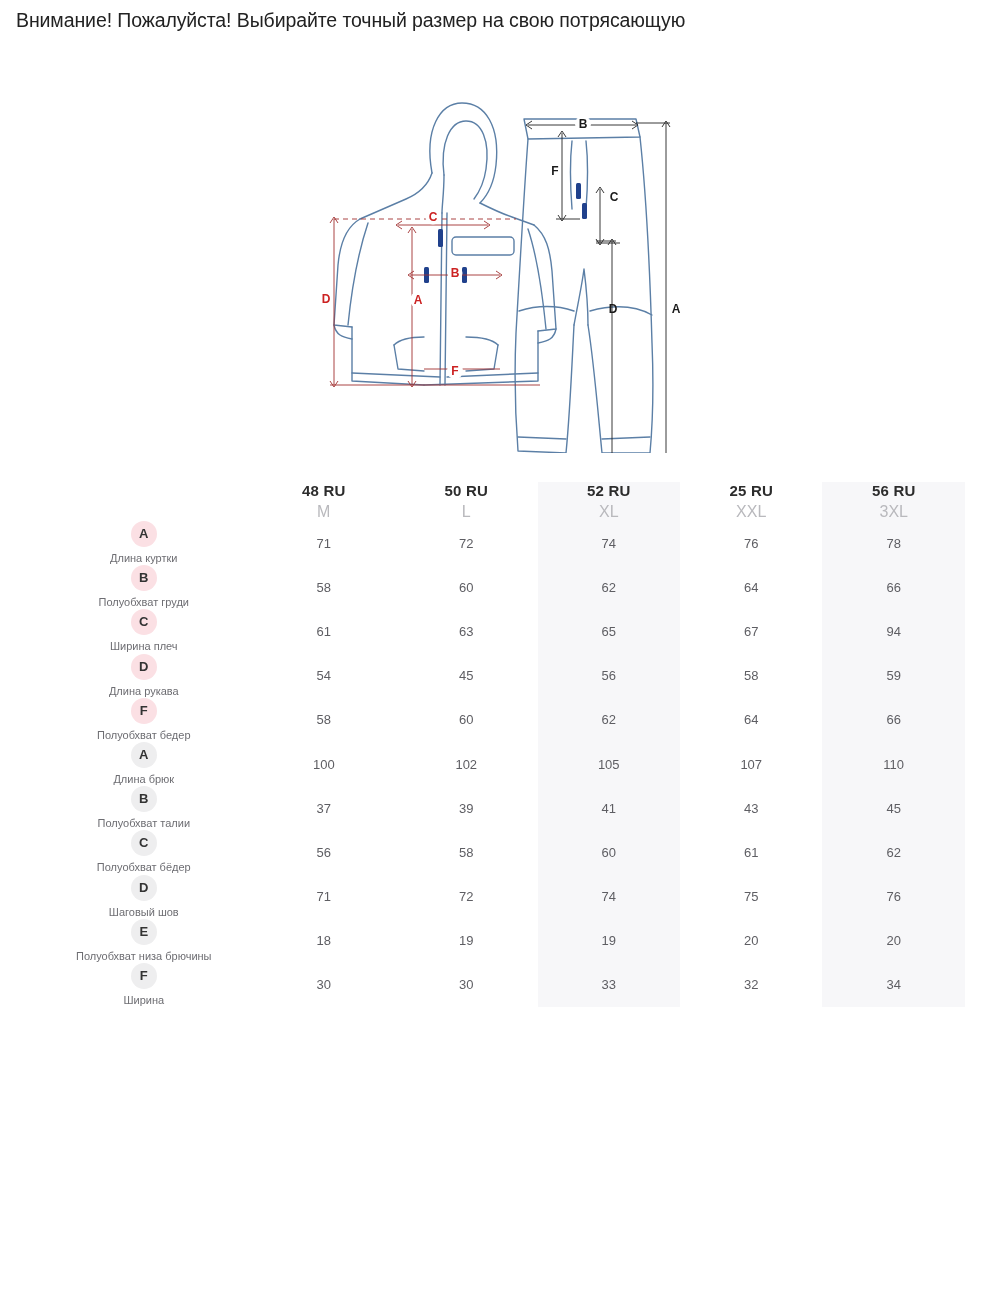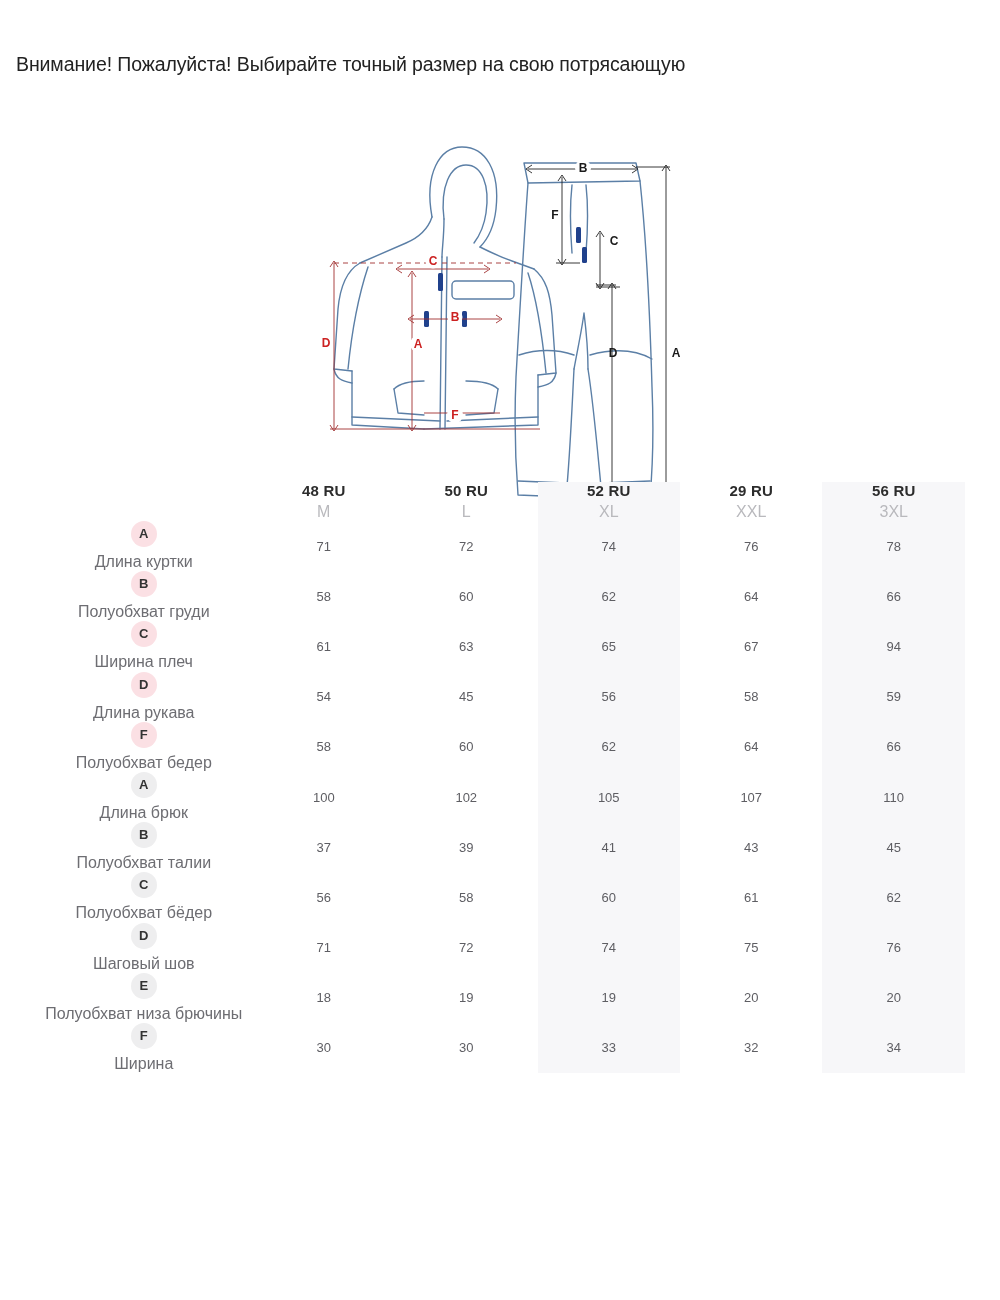--- a/index.html
+++ b/index.html
@@ -16,21 +16,20 @@
     position: relative;
   }
 
   
   .notice {
     padding: 8px 16px 0 16px;
     font-size: 19.5px;
     line-height: 1.28;
     color: #222222;
     letter-spacing: -0.1px;
-    margin-top: 44px;
   }
 
   
   .illustration {
     width: 1000px;
     height: 420px;
     position: relative;
   }
   .illustration svg {
     display: block;
@@ -89,21 +88,21 @@
     line-height: 26px;
     border-radius: 50%;
     font-size: 13px;
     font-weight: bold;
     color: #333333;
     text-align: center;
   }
   .badge.pink { background: #fbe0e4; }
   .badge.grey { background: #eeeeef; }
   .label-text {
-    font-size: 16px;
+    font-size: 11px;
     color: #6d6d72;
     line-height: 1.2;
     margin-top: 5px;
     padding: 0 10px;
   }
   .value {
     font-size: 13px;
     color: #5e5e63;
   }
 
@@ -286,21 +285,21 @@
         </th>
         <th class="head-cell">
           <div class="head-ru">50 RU</div>
           <div class="head-alpha">L</div>
         </th>
         <th class="head-cell shaded">
           <div class="head-ru">52 RU</div>
           <div class="head-alpha">XL</div>
         </th>
         <th class="head-cell">
-          <div class="head-ru">29 RU</div>
+          <div class="head-ru">25 RU</div>
           <div class="head-alpha">XXL</div>
         </th>
         <th class="head-cell shaded">
           <div class="head-ru">56 RU</div>
           <div class="head-alpha">3XL</div>
         </th>
       </tr>
     </thead>
     <tbody>
 

